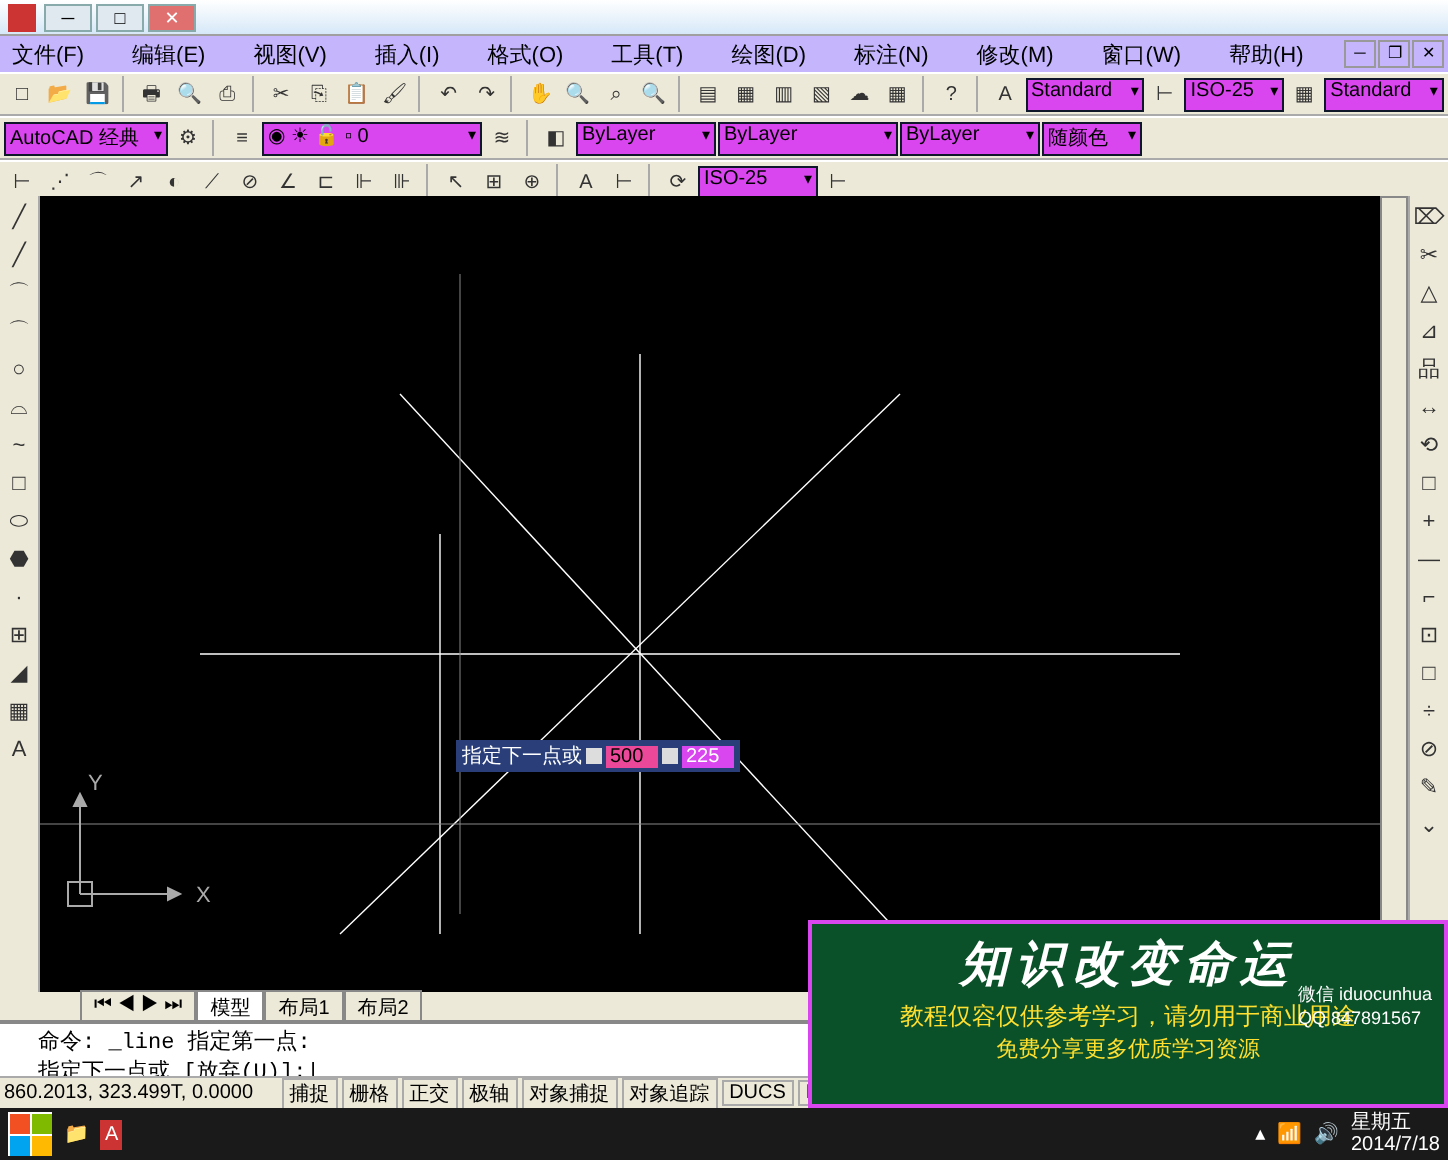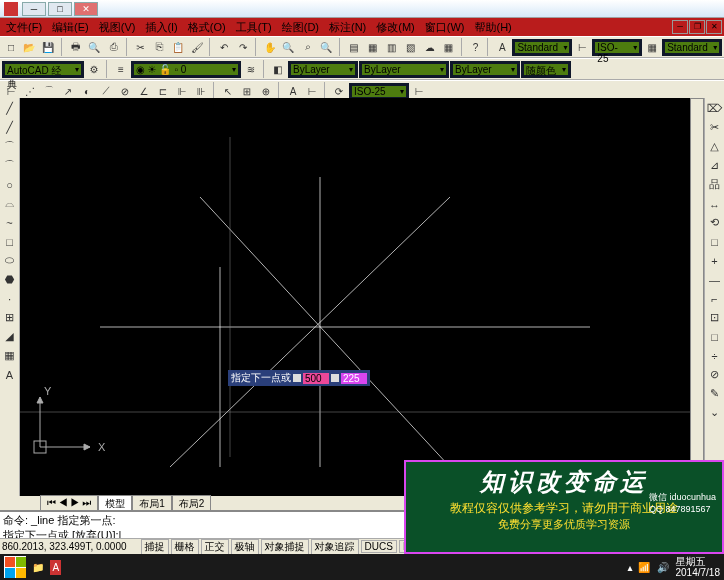--- a/index.html
+++ b/index.html
@@ -3,40 +3,40 @@
 <meta charset="utf-8">
 <style>
 *{margin:0;padding:0;box-sizing:border-box}
 body{font-family:"Microsoft YaHei",SimSun,Arial,sans-serif;font-size:11px;background:#ece9d8;width:724px;height:580px;overflow:hidden;position:relative}
 .titlebar{height:18px;background:linear-gradient(#fff,#d6e8f8);display:flex;align-items:center;padding:0 4px;border-bottom:1px solid #a0a0a0}
 .titlebar .icon{width:14px;height:14px;background:#c33;margin-right:4px}
 .titlebar .title{flex:1;font-size:11px;color:#000}
 .winbtns{display:flex;gap:2px}
 .winbtns span{width:24px;height:14px;background:#e0e8f0;border:1px solid #8aa;display:flex;align-items:center;justify-content:center;font-size:9px}
 .winbtns .close{background:#e07070;color:#fff}
-.menubar{height:18px;background:#b91c1c;display:flex;align-items:center;padding:0 2px;gap:2px;font-size:11px}
+.menubar{height:18px;background:#c4b5fd;display:flex;align-items:center;padding:0 2px;gap:16px;font-size:11px}
 .menubar span{padding:1px 4px}
 .menubar .docbtns{margin-left:auto;display:flex;gap:1px}
 .menubar .docbtns span{width:16px;height:14px;border:1px solid #999;font-size:8px;text-align:center}
 .toolbar{height:22px;background:#ece9d8;border-top:1px solid #fff;border-bottom:1px solid #aaa;display:flex;align-items:center;padding:0 2px;gap:1px}
 .toolbar .tb{width:18px;height:18px;border:1px solid transparent;display:flex;align-items:center;justify-content:center;font-size:10px;color:#333}
 .toolbar .sep{width:3px;height:18px;border-left:1px solid #aaa;margin:0 2px}
-.toolbar .combo{height:17px;background:#4d7c0f;border:3px solid #0f172a;font-size:10px;padding:0 12px 0 2px;position:relative}
+.toolbar .combo{height:17px;background:#d946ef;border:1px solid #0f172a;font-size:10px;padding:0 12px 0 2px;position:relative}
 .toolbar .combo::after{content:"▾";position:absolute;right:2px;top:1px;font-size:8px}
 .leftbar{position:absolute;left:0;top:98px;width:20px;bottom:84px;background:#ece9d8;border-right:1px solid #aaa;display:flex;flex-direction:column;gap:2px;padding:2px 1px}
 .leftbar .tb,.rightbar .tb{width:17px;height:17px;border:1px solid transparent;display:flex;align-items:center;justify-content:center;font-size:11px;color:#333}
 .rightbar{position:absolute;right:0;top:98px;width:20px;bottom:84px;background:#ece9d8;border-left:1px solid #aaa;display:flex;flex-direction:column;gap:2px;padding:2px 1px}
 .canvas{position:absolute;left:20px;right:20px;top:98px;bottom:84px;background:#000}
 .canvas svg{width:100%;height:100%}
 .tooltip{position:absolute;background:#2a3f7a;color:#fff;font-size:10px;padding:1px 3px;display:flex;align-items:center;gap:2px}
 .tooltip .inp{background:#ec4899;color:#000;padding:0 2px;width:26px;display:inline-block}
 .tooltip .lock{width:8px;height:8px;background:#ddd}
 .tabs{position:absolute;left:20px;bottom:68px;display:flex;font-size:10px}
 .tabs span{background:#ece9d8;border:1px solid #888;padding:1px 6px;border-bottom:none}
-.cmdarea{position:absolute;left:0;right:0;bottom:40px;height:30px;background:#fff;border-top:2px solid #888;font-size:11px;padding:1px 3px;font-family:Liberation Sans, sans-serif}
+.cmdarea{position:absolute;left:0;right:0;bottom:40px;height:30px;background:#fff;border-top:2px solid #888;font-size:11px;padding:1px 19px;font-family:Liberation Mono, monospace}
 .statusbar{position:absolute;left:0;right:0;bottom:26px;height:16px;background:#ece9d8;border-top:1px solid #aaa;display:flex;align-items:center;font-size:10px;padding:0 2px;gap:2px}
 .statusbar .btn{border:1px solid #aaa;padding:0 3px;background:#ece9d8}
 .banner{position:absolute;right:0;bottom:26px;width:320px;height:94px;background:#0a5028;border:2px solid #d946ef;color:#fff;text-align:center;padding:4px}
 .banner .big{font-size:24px;font-weight:bold;font-family:KaiTi,serif;letter-spacing:4px;font-style:italic}
 .banner .mid{font-size:12px;color:#ffe030;margin-top:2px}
 .banner .sm{font-size:11px;color:#ffe030}
 .banner .side{position:absolute;right:6px;top:30px;font-size:9px;text-align:left;line-height:1.3}
 .taskbar{position:absolute;left:0;right:0;bottom:0;height:26px;background:#1a1a1a;display:flex;align-items:center;padding:0 4px;gap:6px;color:#fff;font-size:10px}
 .taskbar .start{width:22px;height:22px;background:#fff;display:flex;flex-wrap:wrap}
 .taskbar .start span{width:10px;height:10px;margin:0.5px}

